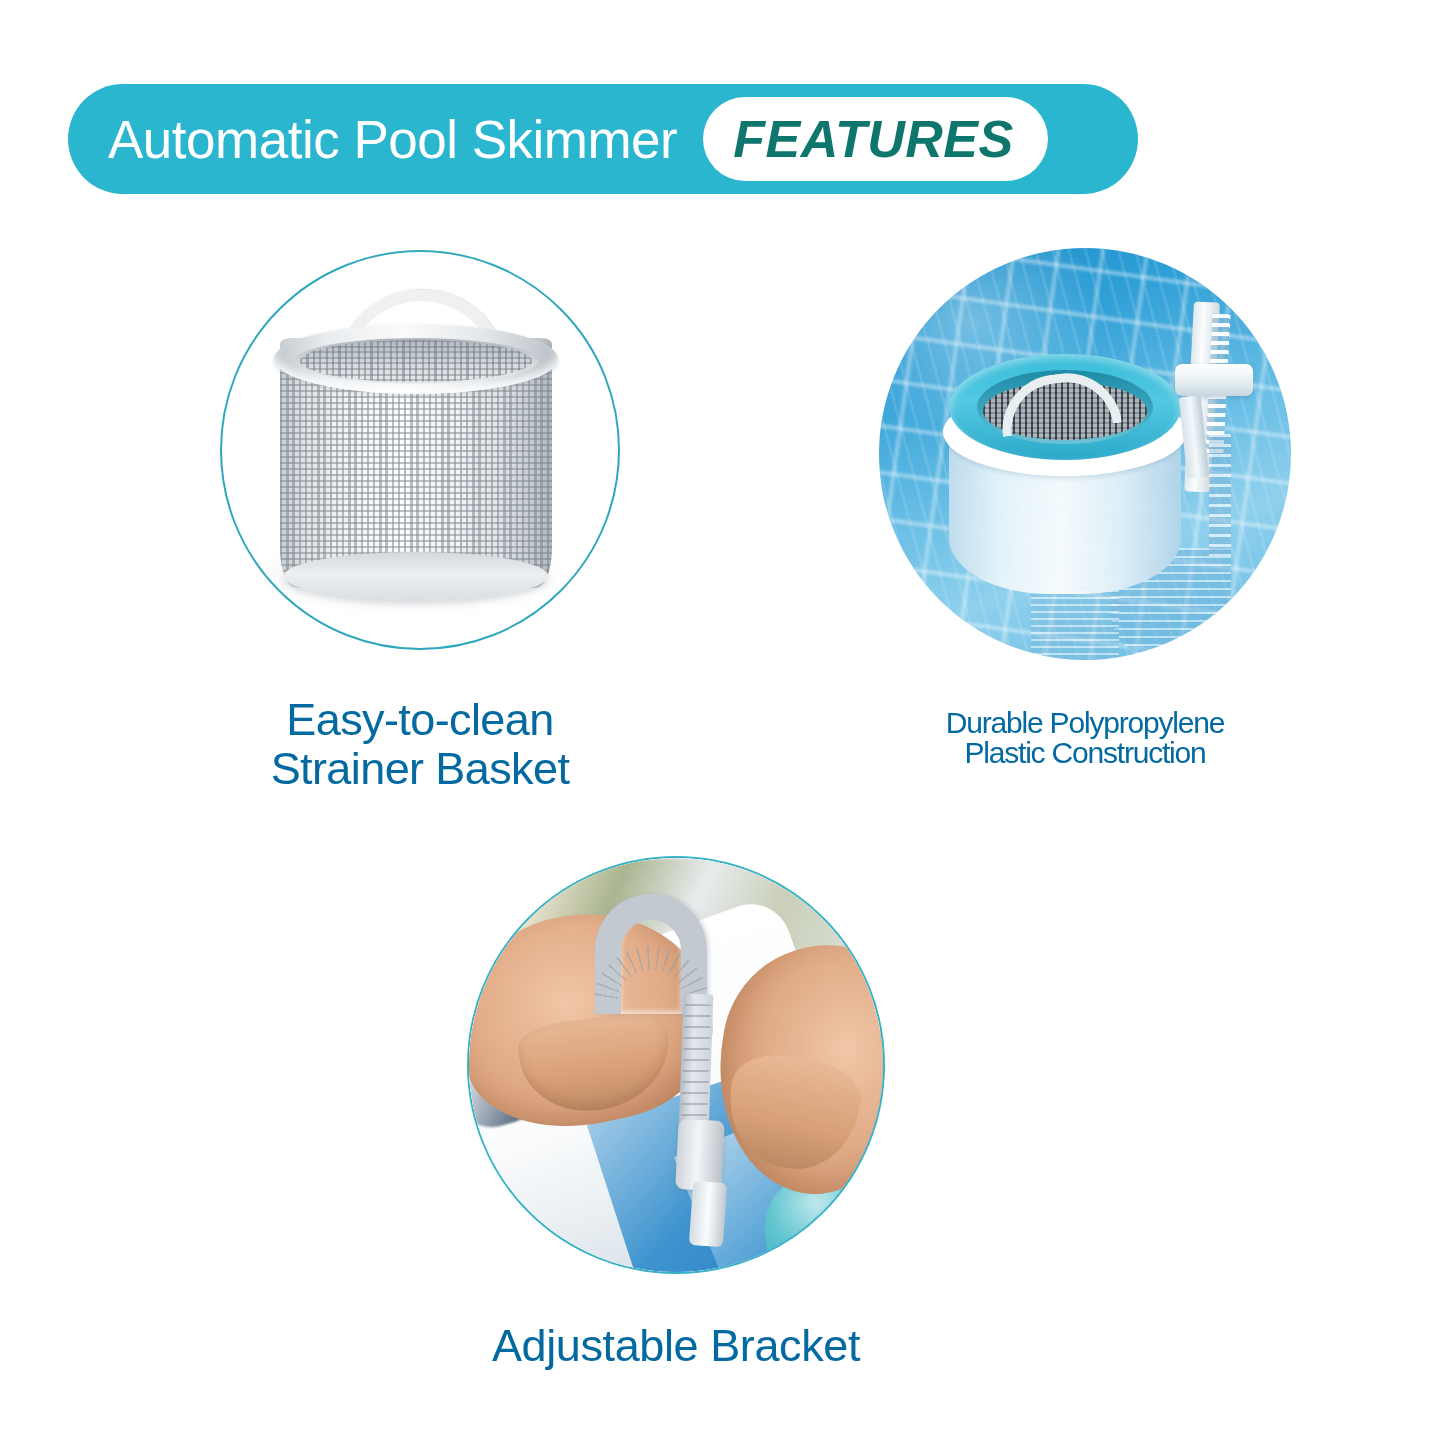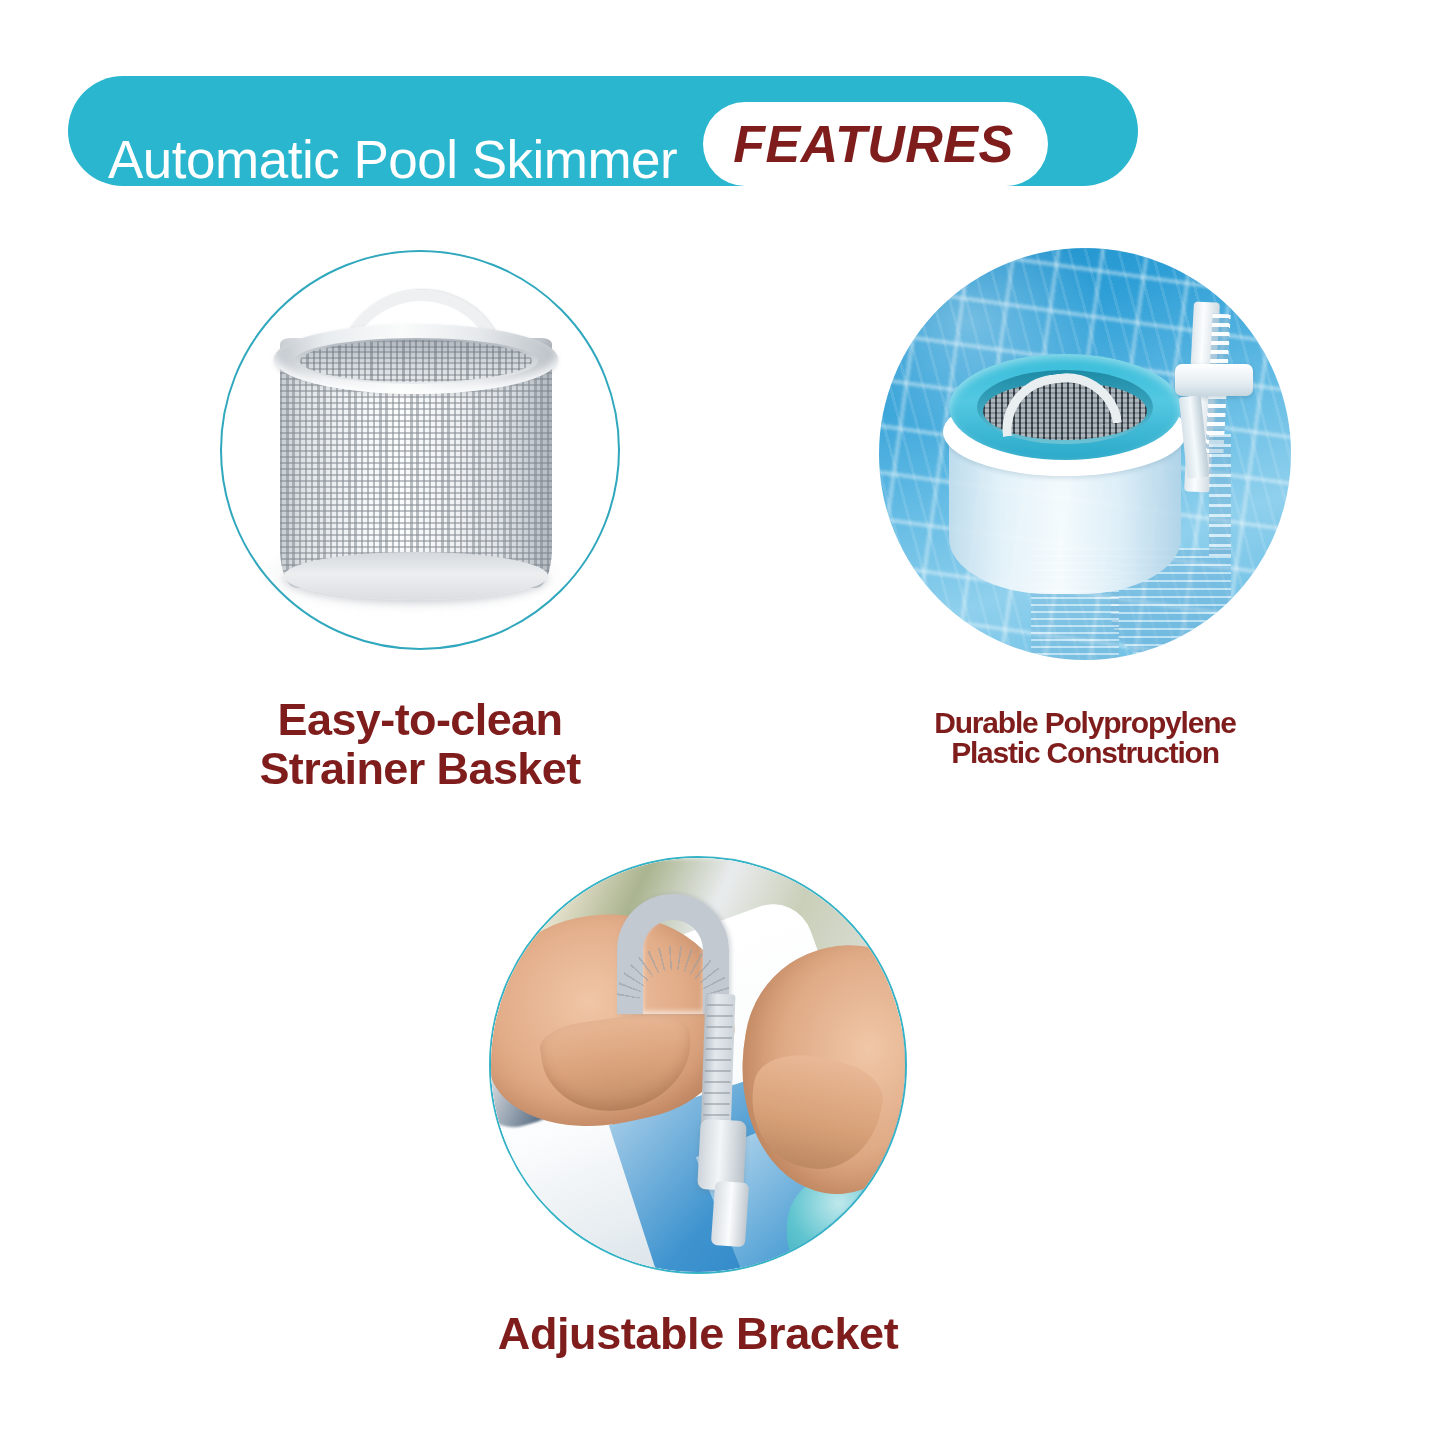--- a/index.html
+++ b/index.html
@@ -17,27 +17,27 @@
     position: relative;
     width: 1445px;
     height: 1445px;
     background: #ffffff;
   }
 
   
   .header-pill {
     position: absolute;
     left: 68px;
-    top: 76px;
+    top: 84px;
     width: 1070px;
     height: 110px;
     background: #2ab6cf;
     border-radius: 55px;
     display: flex;
-    align-items: flex-end;
+    align-items: center;
     padding-left: 40px;
     padding-right: 26px;
   }
   .header-title {
     color: #ffffff;
     font-family: "Liberation Sans", sans-serif;
     font-size: 53px;
     font-weight: 400;
     letter-spacing: -0.5px;
     white-space: nowrap;
@@ -47,40 +47,40 @@
     margin-left: 26px;
     background: #ffffff;
     border-radius: 44px;
     height: 84px;
     padding: 0 34px 0 30px;
     display: flex;
     align-items: center;
     justify-content: center;
   }
   .features-badge-text {
-    color: #7f1d1d;
+    color: #0f766e;
     font-family: "Liberation Sans", sans-serif;
     font-size: 52px;
     font-weight: bold;
     font-style: italic;
     letter-spacing: 0.5px;
     line-height: 1;
     white-space: nowrap;
   }
 
   
   .feature {
     position: absolute;
     display: flex;
     flex-direction: column;
     align-items: center;
   }
   #feature-1 { left: 140px; top: 250px;  width: 560px; }
   #feature-2 { left: 800px; top: 248px;  width: 570px; }
-  #feature-3 { left: 418px; top: 856px;  width: 560px; }
+  #feature-3 { left: 396px; top: 856px;  width: 560px; gap: 12px; }
 
   .circle-wrap {
     position: relative;
     border-radius: 50%;
     overflow: hidden;
   }
   #feature-1 .circle-wrap {
     width: 400px; height: 400px;
     border: 2px solid #2fa7bd;
     background: #ffffff;
@@ -88,23 +88,23 @@
   }
   #feature-2 .circle-wrap { width: 412px; height: 412px; }
   #feature-3 .circle-wrap {
     width: 418px; height: 418px;
     border: 2px solid #35b3c6;
   }
 
   .caption {
     margin-top: 44px;
     text-align: center;
-    color: #7f1d1d;
+    color: #0369a1;
     font-family: "Liberation Sans", sans-serif;
-    font-weight: bold;
+    font-weight: normal;
     line-height: 1.08;
     white-space: pre-line;
   }
   #feature-1 .caption { font-size: 45px; letter-spacing: -0.6px; margin-top: 46px; }
   #feature-2 .caption { font-size: 30px; letter-spacing: -1.2px; margin-top: 48px; line-height: 1.0; }
   #feature-3 .caption { font-size: 45px; letter-spacing: -0.4px; margin-top: 36px; }
 
   
   .basket-scene { position: absolute; inset: 0; }
   .basket-shadow {

